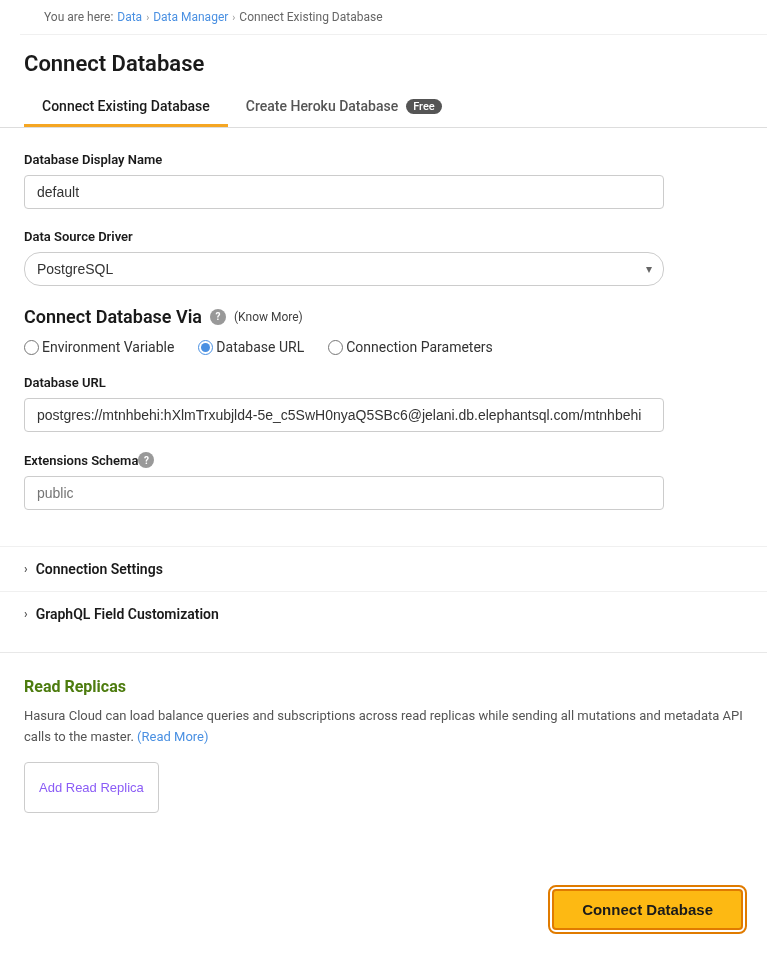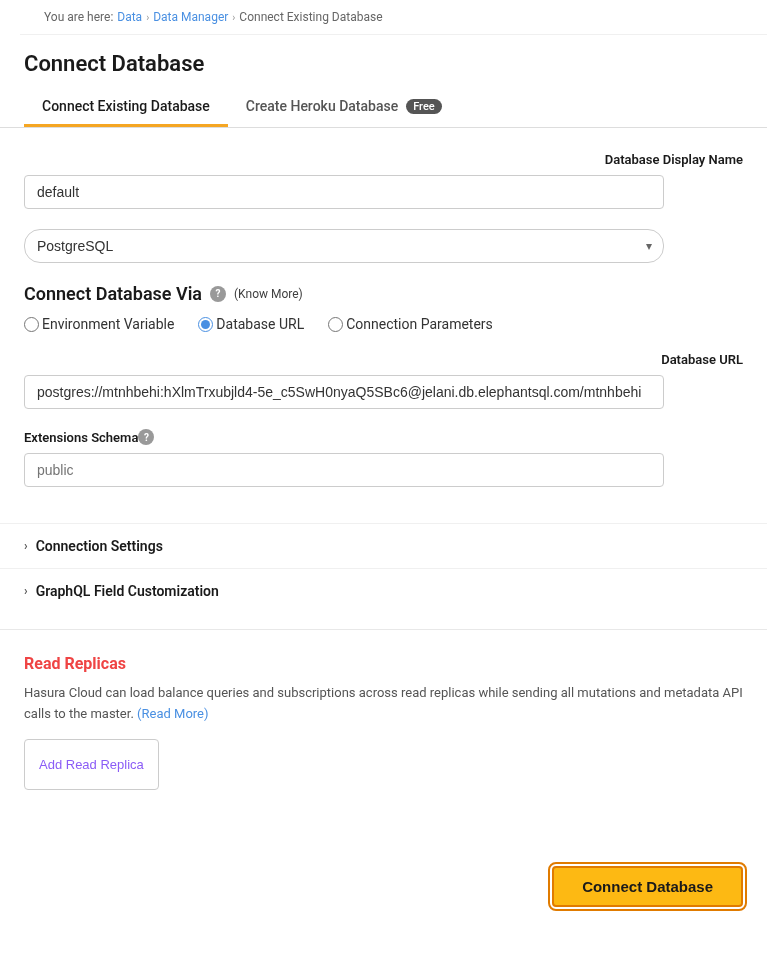--- a/index.html
+++ b/index.html
@@ -76,21 +76,20 @@
     }
     .form-group {
       margin-bottom: 20px;
     }
     .form-label {
       display: block;
       font-weight: 600;
       font-size: 13px;
       margin-bottom: 8px;
       color: #1a1a1a;
-      text-align: right;
     }
     .form-input {
       width: 100%;
       max-width: 640px;
       padding: 8px 12px;
       border: 1px solid #ccc;
       border-radius: 4px;
       font-size: 14px;
       color: #333;
       background: #fff;
@@ -190,21 +189,21 @@
     }
     .read-replicas-section {
       padding: 24px 24px 16px;
       border-top: 1px solid #e8e8e8;
       margin-top: 16px;
     }
     .read-replicas-title {
       font-size: 16px;
       font-weight: 700;
       margin-bottom: 10px;
-      color: #ef4444;
+      color: #4d7c0f;
     }
     .read-replicas-desc {
       font-size: 13px;
       color: #555;
       line-height: 1.6;
       margin-bottom: 14px;
     }
     .read-more-link {
       color: #4a90e2;
       text-decoration: none;
@@ -266,20 +265,21 @@
   </div>
 
   <div class="form-section">
 
     <div class="form-group">
       <label class="form-label">Database Display Name</label>
       <input class="form-input" type="text" value="default" style="">
     </div>
 
     <div class="form-group">
+      <label class="form-label">Data Source Driver</label>
       <div class="form-select-wrapper">
         <select class="form-select">
           <option>PostgreSQL</option>
           <option>MySQL</option>
           <option>MSSQL</option>
           <option>BigQuery</option>
         </select>
         <span class="select-arrow">▾</span>
       </div>
     </div>

